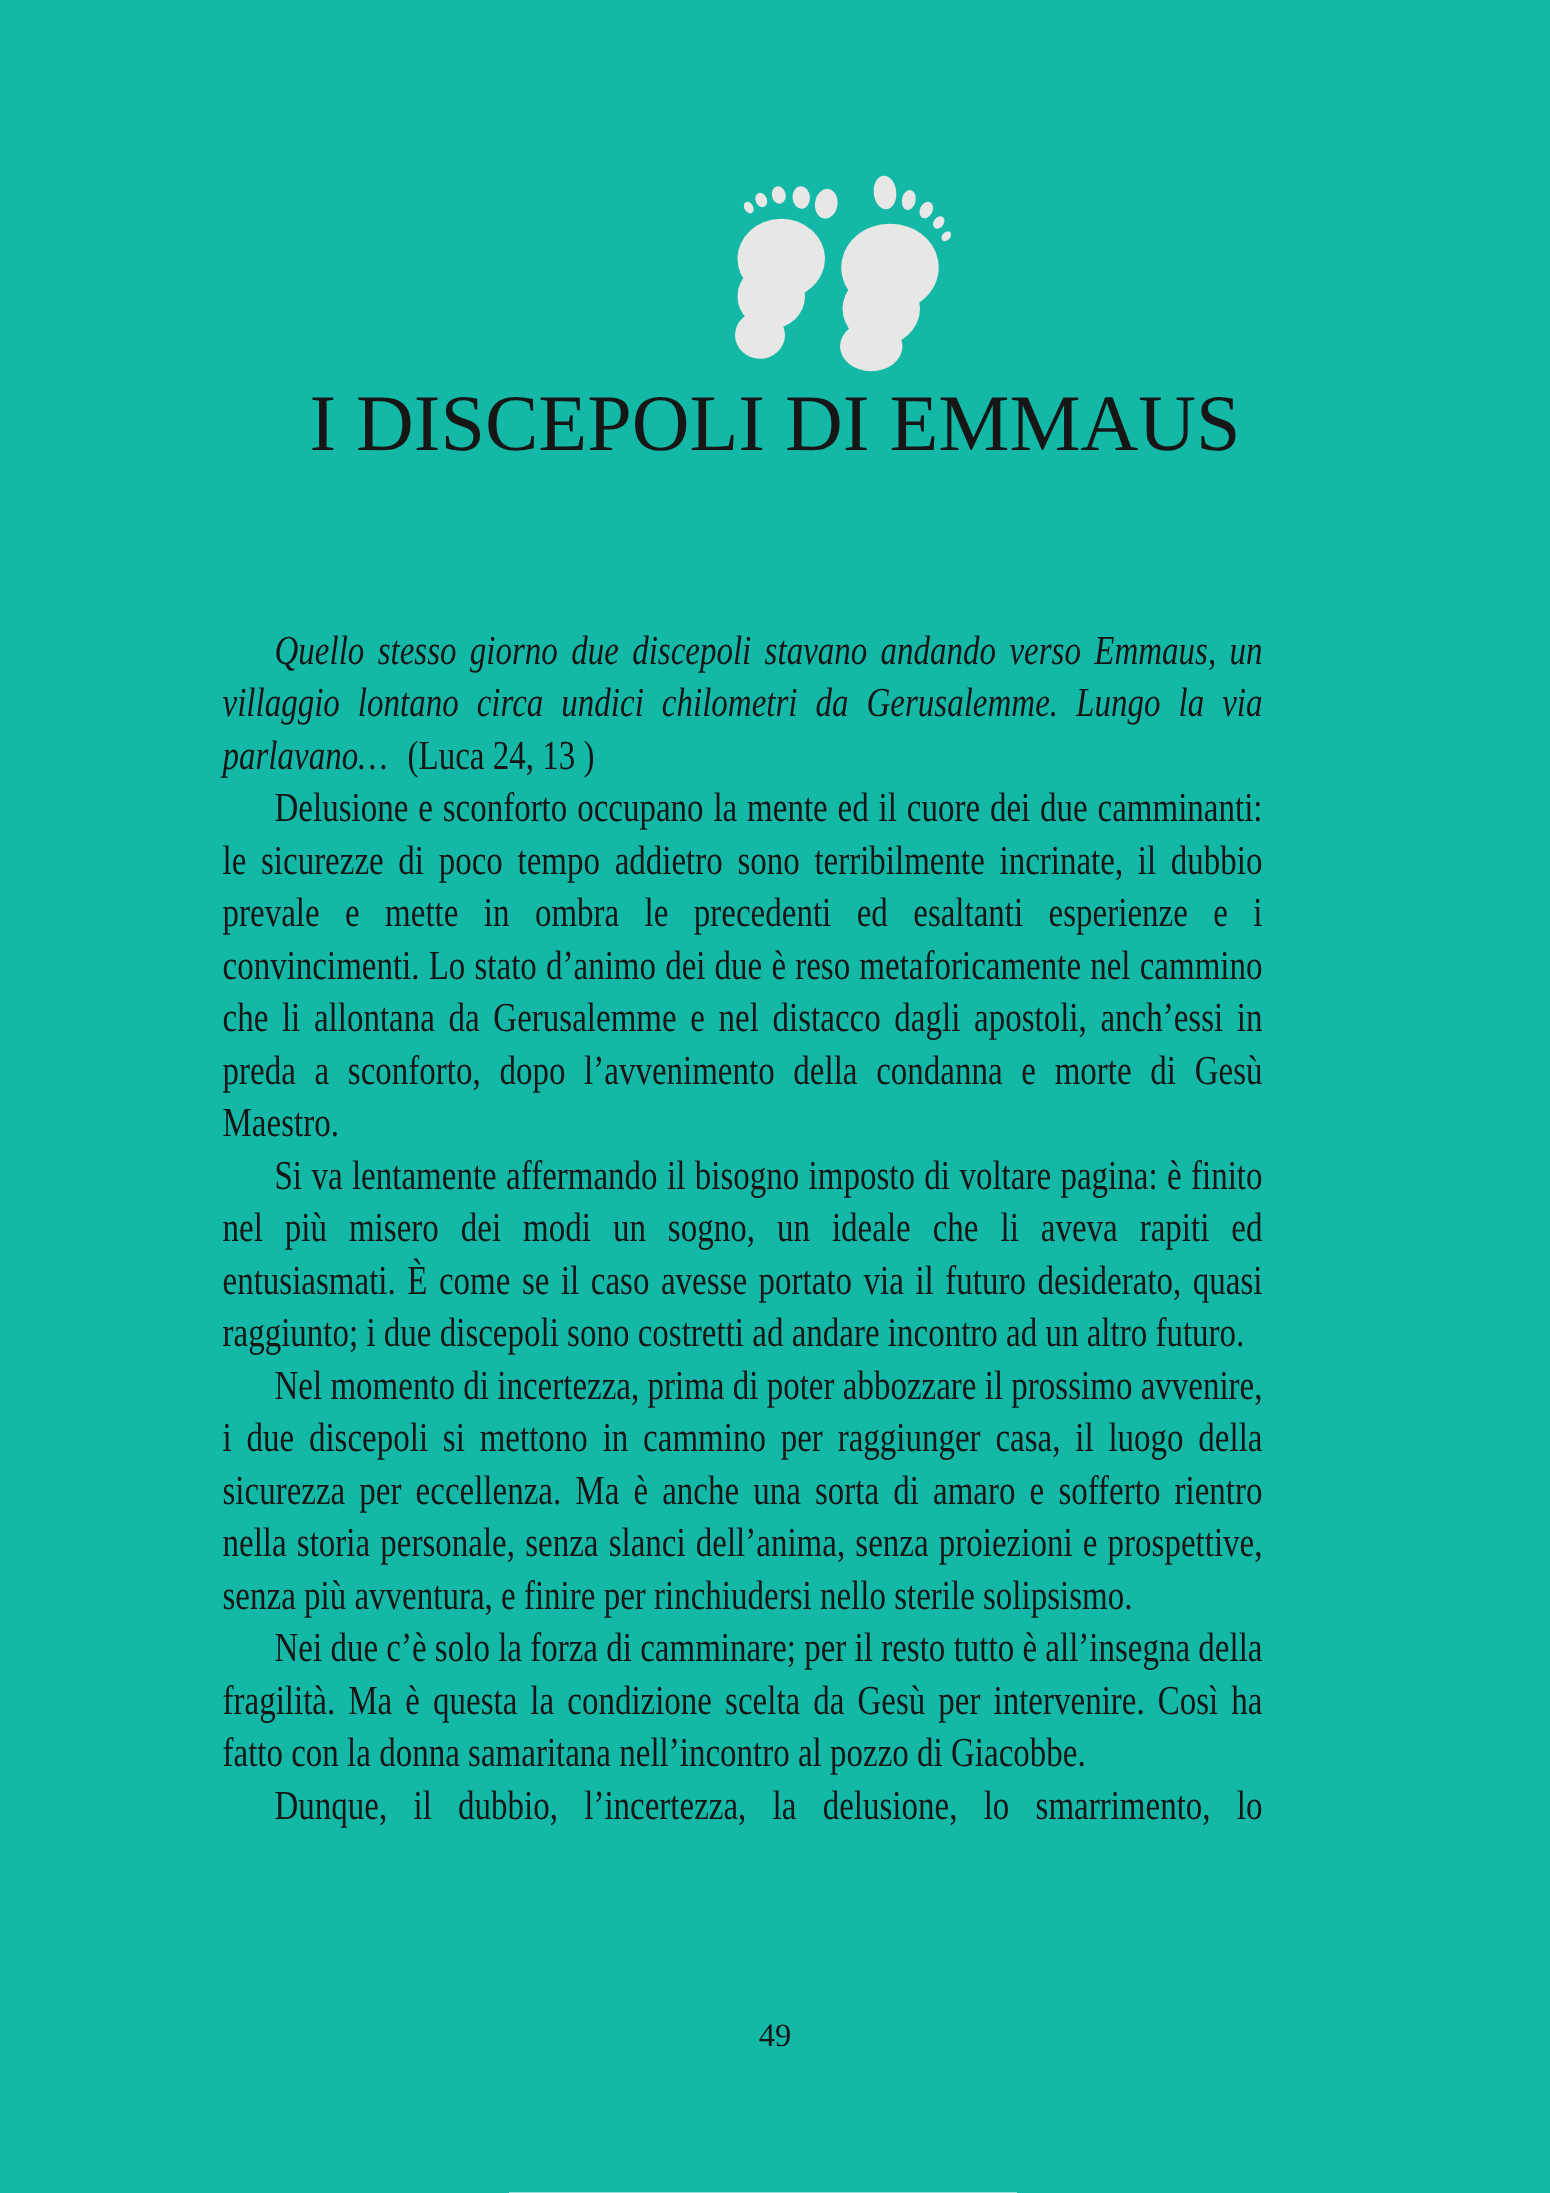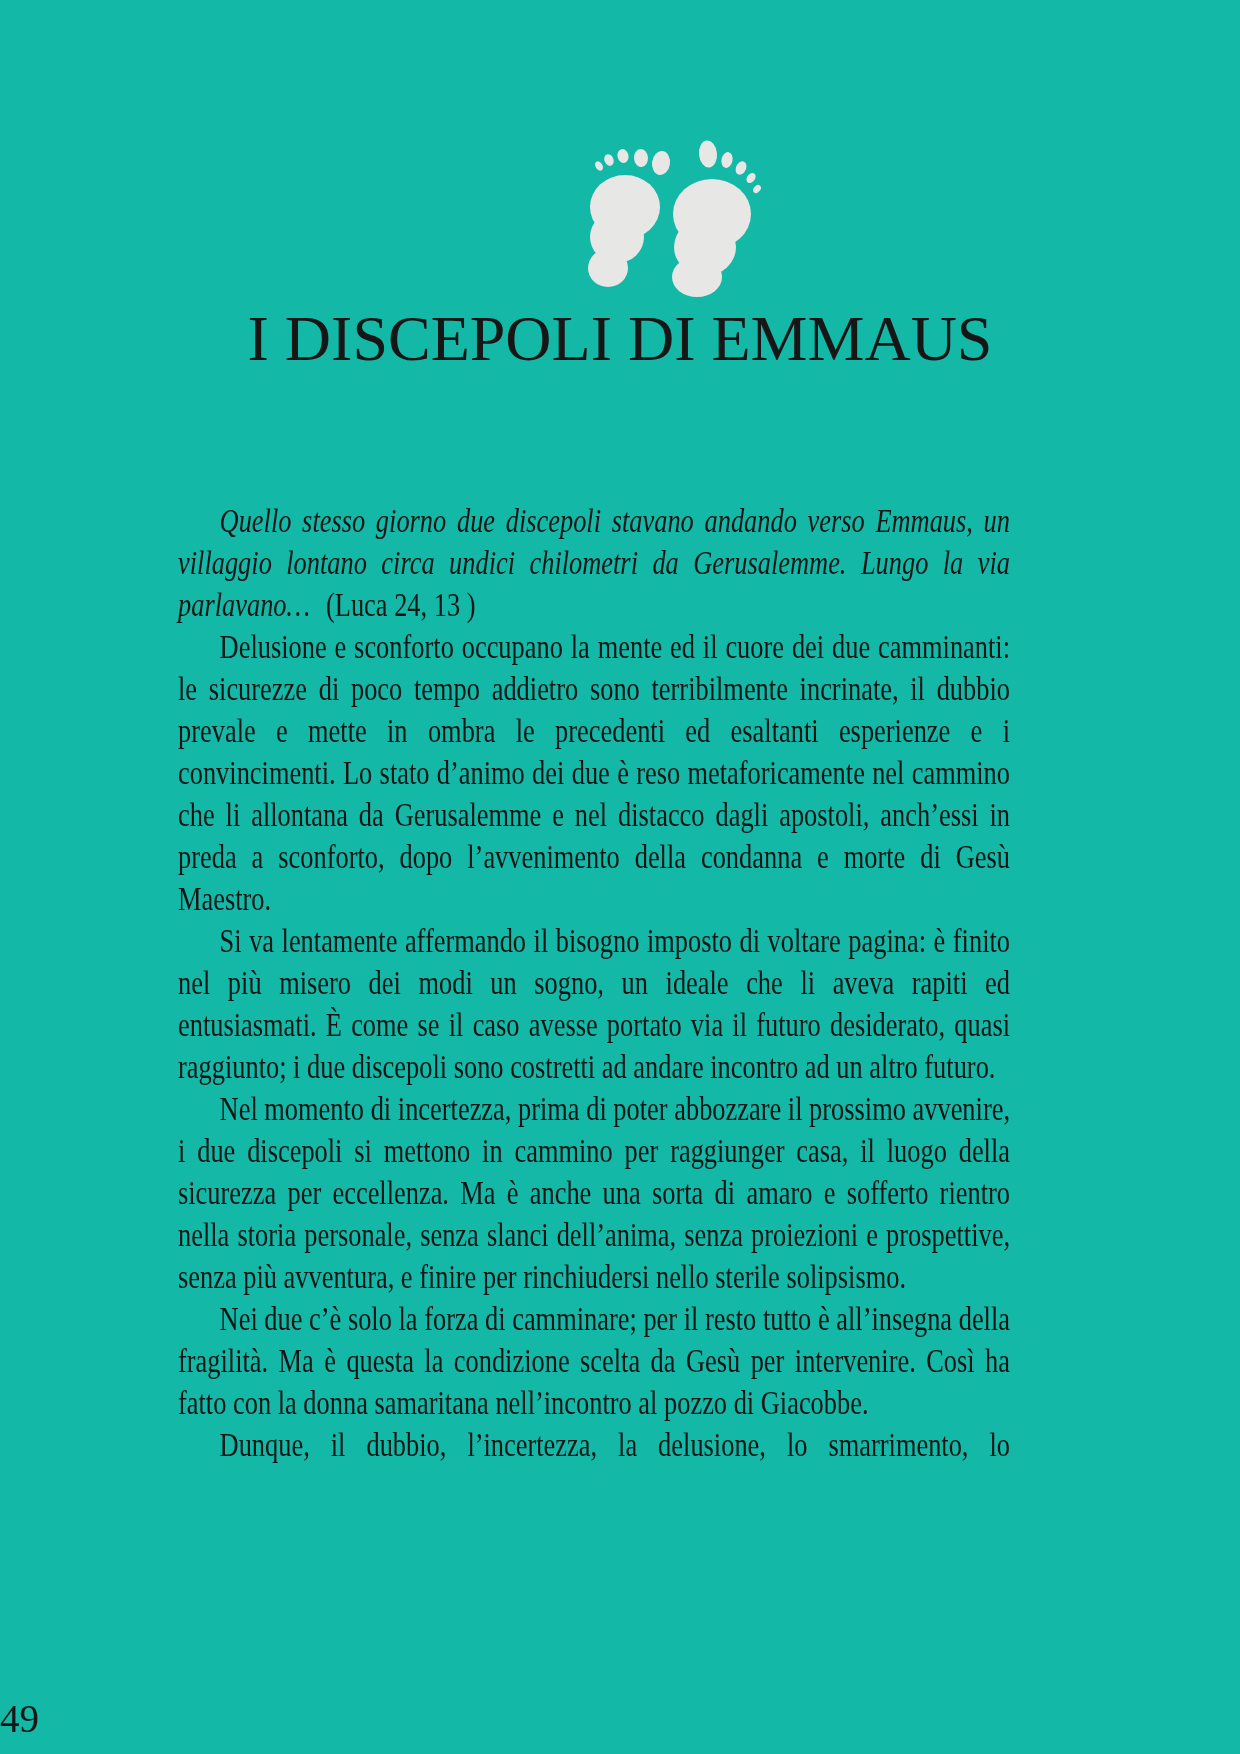--- a/index.html
+++ b/index.html
@@ -59,24 +59,24 @@
   .quote-ref {
     font-style: normal;
     margin-left: 20px;
   }
   .stretch-last {
     text-align-last: justify;
   }
   .page-number {
     position: absolute;
     left: 0;
-    top: 1702px;
+    top: 1612px;
     width: 1240px;
-    text-align: left;
-    font-size: 39px;
+    text-align: center;
+    font-size: 26px;
     line-height: 34px;
     color: #161616;
   }
 </style>
 </head>
 <body>
 
 <div class="page">
 
   <svg class="footprints" width="200" height="175" viewBox="0 0 200 175" aria-hidden="true">

